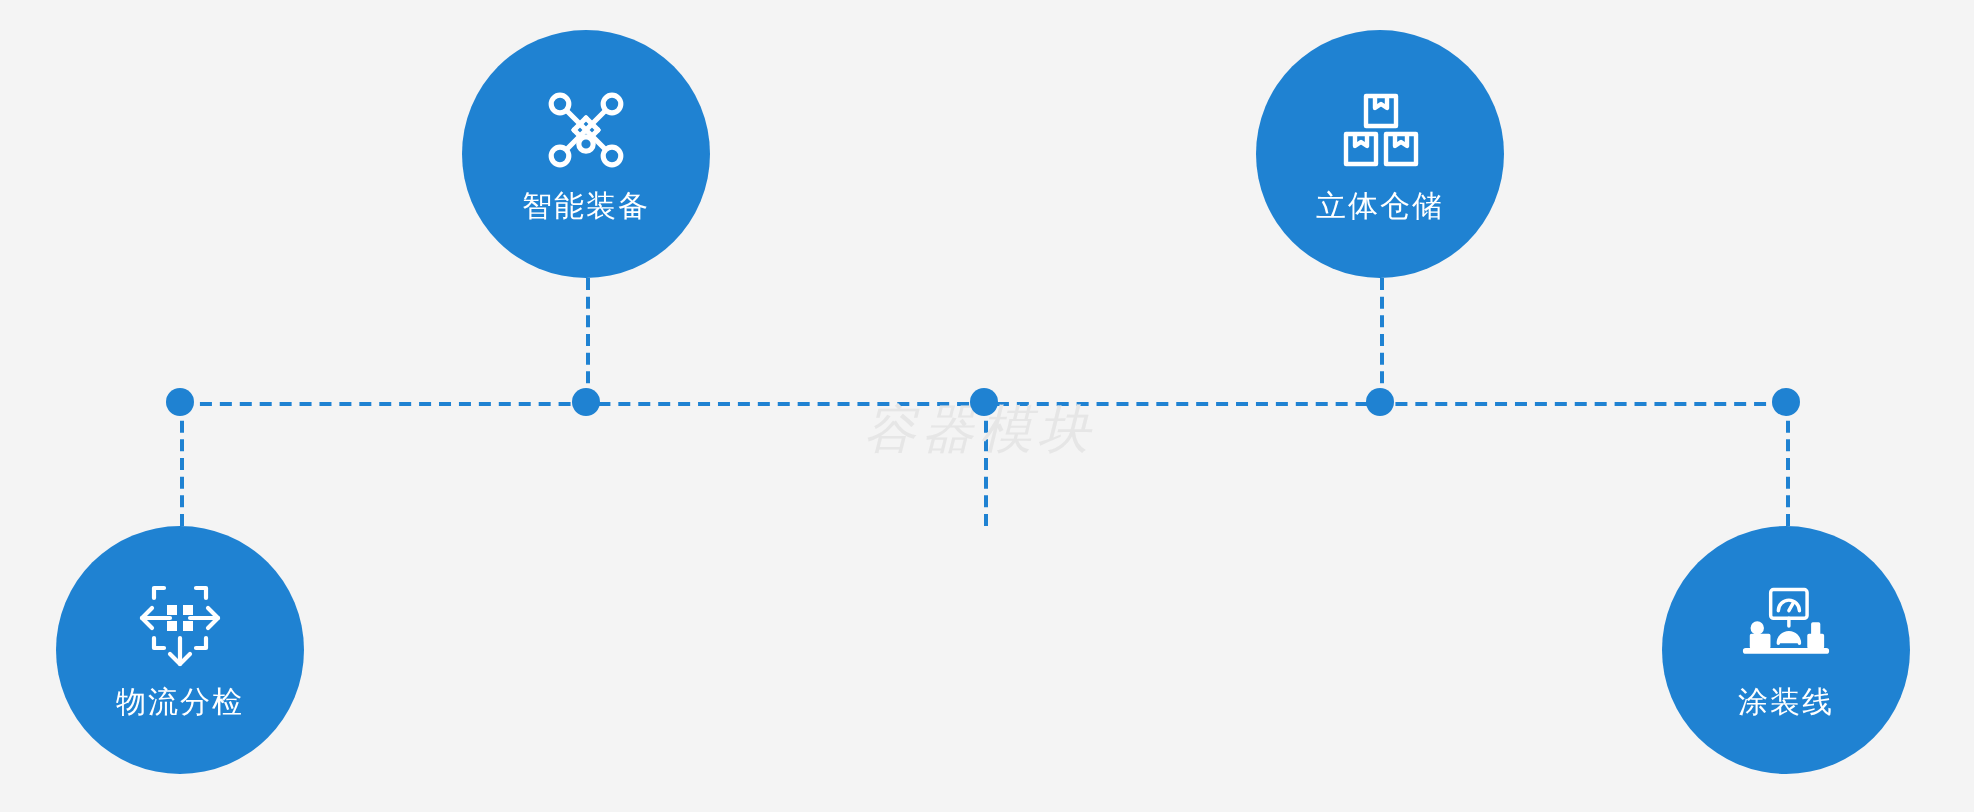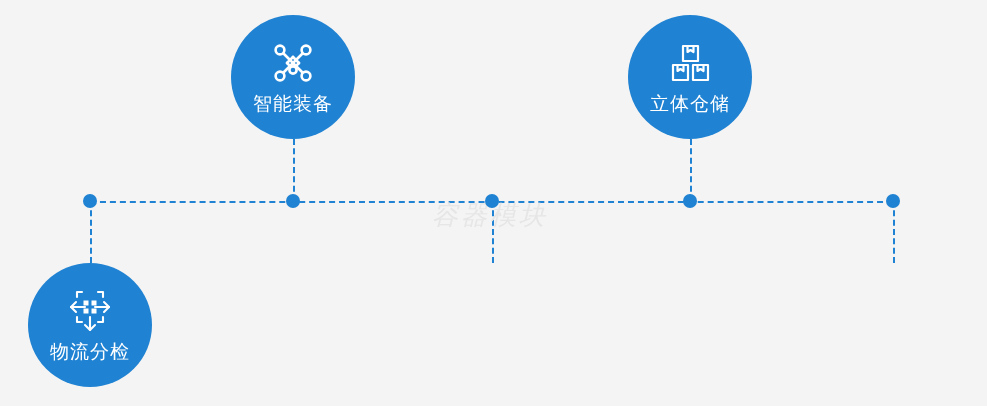--- a/index.html
+++ b/index.html
@@ -60,21 +60,21 @@
     width: 46px;
     height: 42px;
     display: flex;
     align-items: center;
     justify-content: center;
     margin-bottom: 10px;
   }
   .bubble .ico svg { display: block; }
   .bubble .cap {
     color: #ffffff;
-    font-size: 19px;
+    font-size: 15px;
     letter-spacing: 1px;
     line-height: 1;
     white-space: nowrap;
   }
 
   
   .watermark {
     position: absolute;
     z-index: 2;
     color: #e6e6e6;
@@ -155,14 +155,31 @@
         <rect x="16.5" y="11.5" width="5" height="5" fill="#ffffff" stroke="none"></rect>
         <rect x="24.5" y="11.5" width="5" height="5" fill="#ffffff" stroke="none"></rect>
         <rect x="16.5" y="19.5" width="5" height="5" fill="#ffffff" stroke="none"></rect>
         <rect x="24.5" y="19.5" width="5" height="5" fill="#ffffff" stroke="none"></rect>
       </svg>
     </span>
     <span class="cap">物流分检</span>
   </div>
 
 
+  <div class="bubble" style="left:893px; top:325px;">
+    <span class="ico">
+      <svg width="48" height="42" viewBox="0 0 48 42" fill="none" stroke="#ffffff" stroke-width="1.8" stroke-linecap="round" stroke-linejoin="round">
+        <rect x="16" y="2" width="19" height="15" rx="1.5"></rect>
+        <path d="M20 13 A 5.5 5.5 0 0 1 31 13"></path>
+        <line x1="25.5" y1="13" x2="28" y2="8.5"></line>
+        <line x1="25.5" y1="17" x2="25.5" y2="21"></line>
+        <path d="M20 30 A 5.5 5.5 0 0 1 31 30" fill="#ffffff" stroke="#ffffff"></path>
+        <rect x="6" y="26" width="9" height="6" fill="#ffffff" stroke="#ffffff"></rect>
+        <rect x="36" y="26" width="7" height="6" fill="#ffffff" stroke="#ffffff"></rect>
+        <circle cx="9" cy="22" r="2.6" fill="#ffffff" stroke="#ffffff"></circle>
+        <rect x="38" y="20" width="3" height="6" fill="#ffffff" stroke="#ffffff"></rect>
+        <line x1="3" y1="34" x2="45" y2="34" stroke-width="3"></line>
+      </svg>
+    </span>
+    <span class="cap">涂装线</span>
+  </div>
 
 </div>
 
 </body></html>

